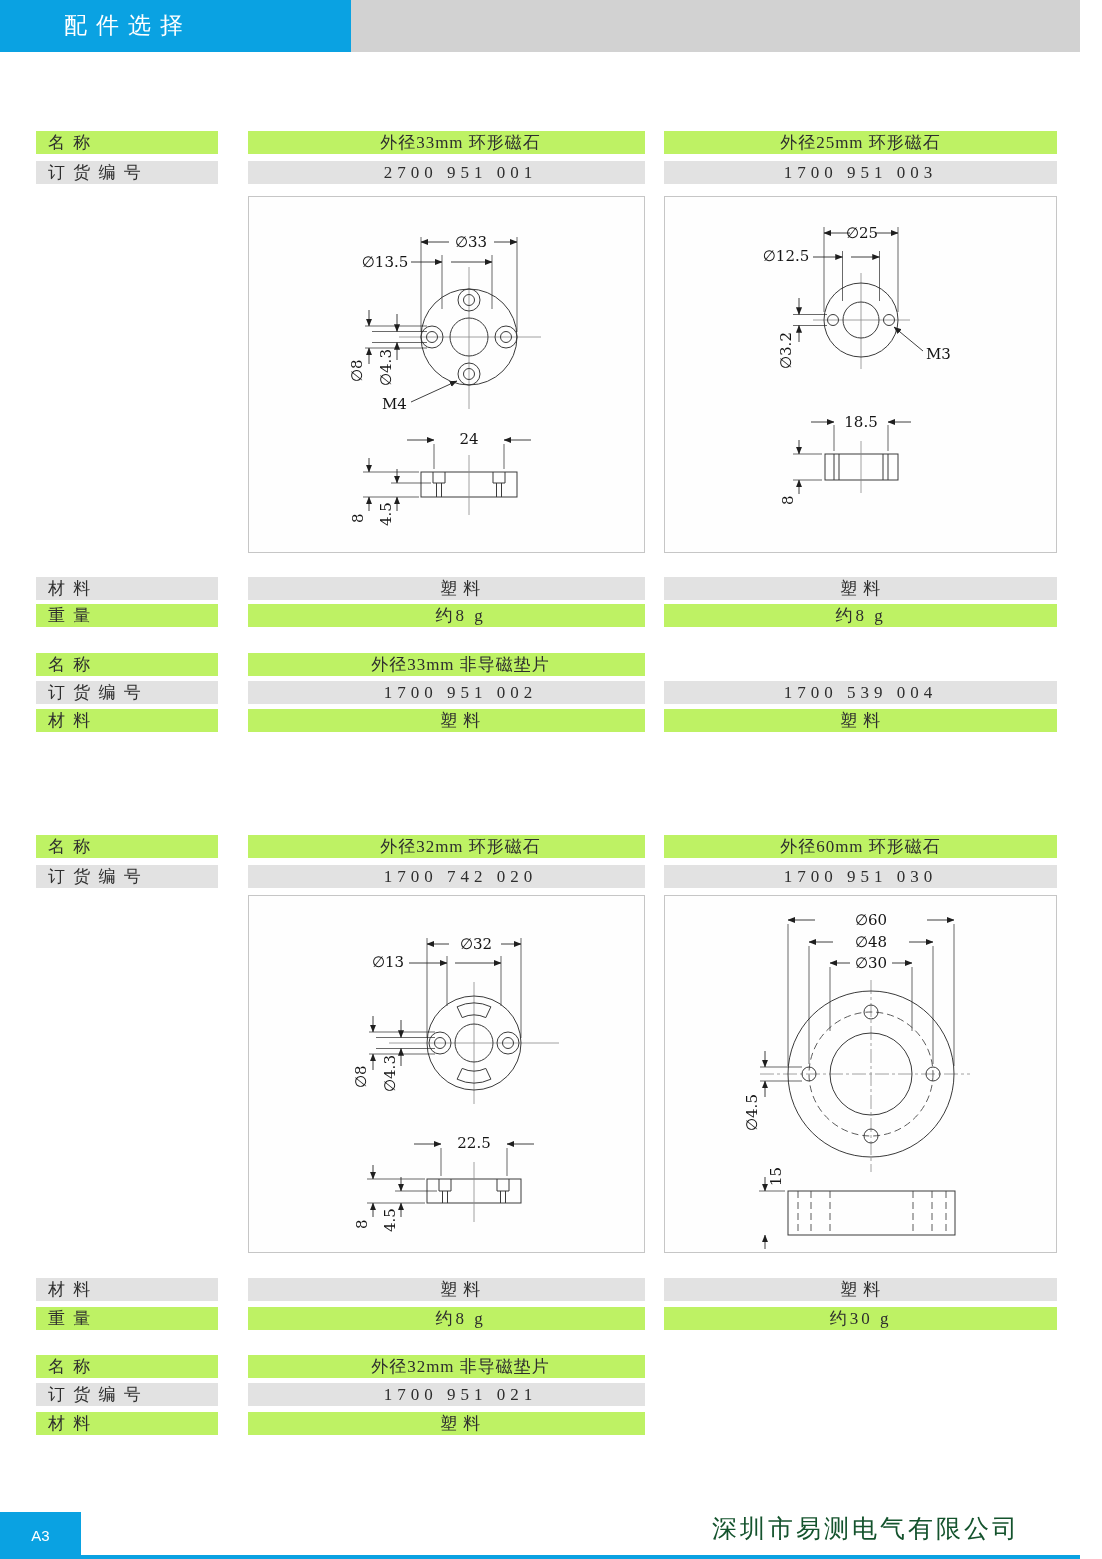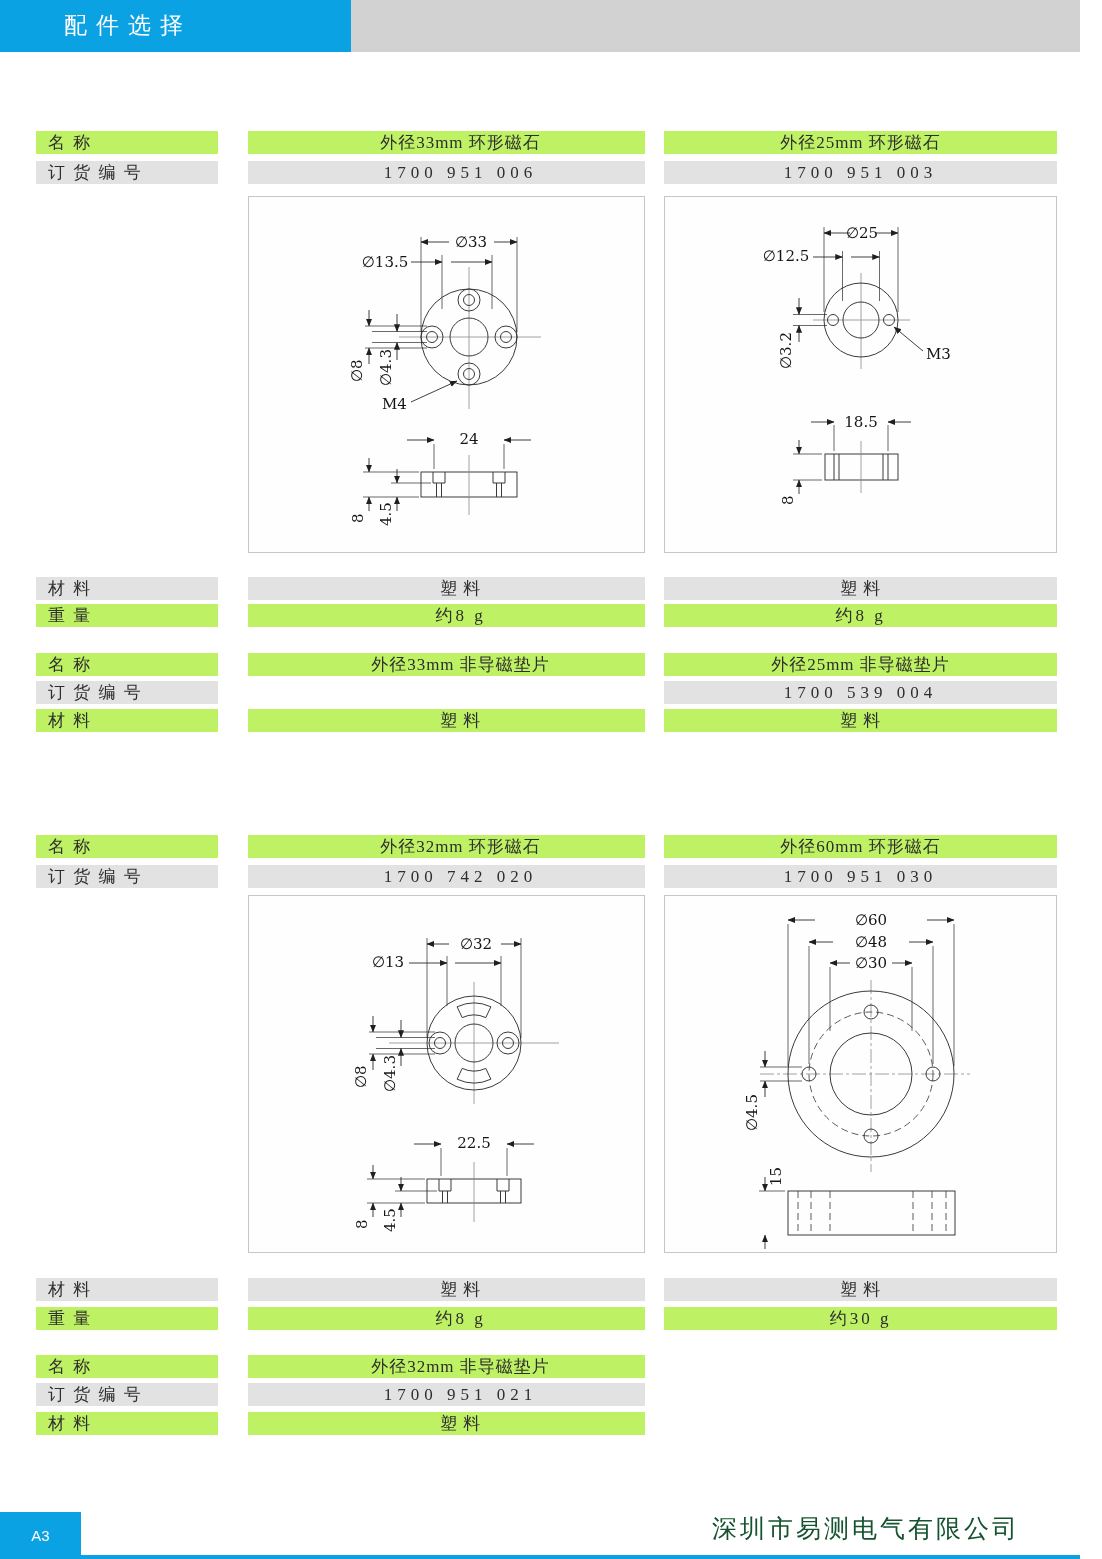--- a/index.html
+++ b/index.html
@@ -67,21 +67,21 @@
   <div class="topbar-blue">
     <div class="topbar-title">配件选择</div>
   </div>
   <div class="topbar-gray"></div>
 
   <div class="cell label dark" style="top:131px">名 称</div>
   <div class="cell val col1 dark name" style="top:131px">外径33mm 环形磁石</div>
   <div class="cell val col2 dark name" style="top:131px">外径25mm 环形磁石</div>
 
   <div class="cell label light" style="top:161px">订 货 编 号</div>
-  <div class="cell val col1 light order" style="top:161px">1700 951 006</div>
+  <div class="cell val col1 light order" style="top:161px">2700 951 001</div>
   <div class="cell val col2 light order" style="top:161px">1700 951 003</div>
 
   <div class="drawbox" style="left:248px; top:196px; width:397px; height:357px">
     <svg width="395" height="355" viewBox="0 0 395 355">
       <line class="thin" x1="150" y1="140" x2="292" y2="140"></line>
       <line class="thin" x1="220" y1="70" x2="220" y2="212"></line>
       <circle class="ln" cx="220" cy="140" r="48"></circle>
       <circle class="ln" cx="220" cy="140" r="19"></circle>
       <circle class="ln" cx="220" cy="103" r="11"></circle>
         <circle class="ln" cx="220" cy="103" r="5.5"></circle>
@@ -203,23 +203,23 @@
   <div class="cell label light" style="top:577px">材 料</div>
   <div class="cell val col1 light name" style="top:577px">塑 料</div>
   <div class="cell val col2 light name" style="top:577px">塑 料</div>
 
   <div class="cell label dark" style="top:604px">重 量</div>
   <div class="cell val col1 dark weight" style="top:604px">约8 g</div>
   <div class="cell val col2 dark weight" style="top:604px">约8 g</div>
 
   <div class="cell label dark" style="top:653px">名 称</div>
   <div class="cell val col1 dark name" style="top:653px">外径33mm 非导磁垫片</div>
-  <div class="cell val col2 dark name" style="top:653px">外径25mm 非导磁垫片</div>
 
   <div class="cell label light" style="top:681px">订 货 编 号</div>
+  <div class="cell val col1 light order" style="top:681px">1700 951 002</div>
   <div class="cell val col2 light order" style="top:681px">1700 539 004</div>
 
   <div class="cell label dark" style="top:709px">材 料</div>
   <div class="cell val col1 dark name" style="top:709px">塑 料</div>
   <div class="cell val col2 dark name" style="top:709px">塑 料</div>
 
   <div class="cell label dark" style="top:835px">名 称</div>
   <div class="cell val col1 dark name" style="top:835px">外径32mm 环形磁石</div>
   <div class="cell val col2 dark name" style="top:835px">外径60mm 环形磁石</div>
 

